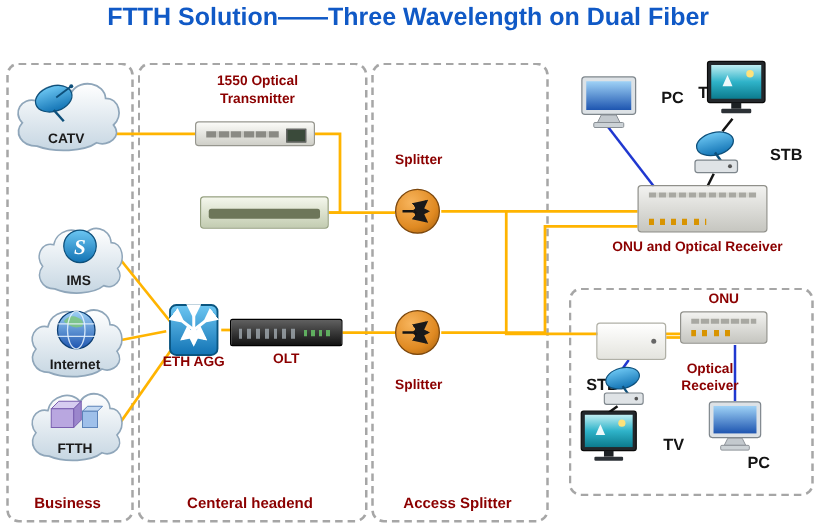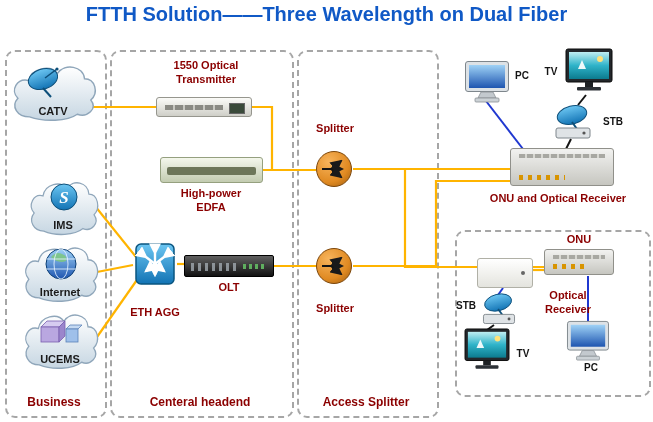--- a/index.html
+++ b/index.html
@@ -4,21 +4,21 @@
 <style>
   html,body{margin:0;padding:0;background:#fff;}
   .canvas{position:relative;width:653px;height:422px;background:#fff;overflow:hidden;
           font-family:"Liberation Sans",sans-serif;}
   .title{position:absolute;top:3px;left:0;width:100%;text-align:center;
          font-size:20px;font-weight:bold;color:#1059c6;z-index:3;}
   .box{position:absolute;border:2px dashed #a6a6a6;border-radius:10px;z-index:0;background:transparent;}
   .wires{position:absolute;left:0;top:0;z-index:1;pointer-events:none;}
   .seclbl{position:absolute;z-index:2;color:#8b0000;font-weight:bold;font-size:12px;text-align:center;}
   .dlbl{position:absolute;z-index:2;color:#8b0000;font-weight:bold;font-size:11px;text-align:center;line-height:1.25;}
-  .blbl{position:absolute;z-index:2;color:#141414;font-weight:bold;font-size:10px;text-align:center;}
+  .blbl{position:absolute;z-index:2;color:#141414;font-weight:bold;font-size:13px;text-align:center;padding-left:16px;}
   .dev{position:absolute;z-index:2;box-sizing:border-box;}
   .cloud{position:absolute;z-index:2;}
   .cloud>svg.bg{position:absolute;inset:0;width:100%;height:100%;}
   .cloud .ic{position:absolute;}
   .cloudlbl{position:absolute;left:0;right:0;bottom:7px;text-align:center;font-size:11px;color:#1a1a1a;font-weight:bold;}
   .rack{border-radius:3px;}
   #tx-dev{background:linear-gradient(#fbfbf8,#cfcfc8);border:1px solid #96968e;}
   #tx-dev .slots{position:absolute;left:8px;right:28px;top:7px;height:5px;
                  background:repeating-linear-gradient(90deg,#8a8a84 0 8px,#c8c8c2 8px 10px);}
   #tx-dev .disp{position:absolute;right:6px;top:5px;width:14px;height:9px;background:#3a4a3a;border:1px solid #666;}
@@ -151,43 +151,42 @@
     <svg class="bg" viewBox="0 0 100 72" preserveAspectRatio="none">
       <path d="M24,64 C10,64 3,52 11,43 C2,34 10,20 23,23 C26,9 47,5 55,15 C63,3 84,7 85,21 C97,21 101,37 92,45 C100,55 88,65 77,61 C66,69 40,70 24,64 Z" fill="url(#gCloud)" stroke="#8fa6ba" stroke-width="1.6"></path>
     </svg>
     <svg class="ic" style="left:17px;top:9px;width:46px;height:28px" viewBox="0 0 46 28">
       <path d="M4,10 L10,4 L28,4 L22,10 Z" fill="#d6ccf0" stroke="#7a5fb0" stroke-width="0.8"></path>
       <rect x="4" y="10" width="18" height="15" fill="#b9a7e0" stroke="#7a5fb0" stroke-width="0.8"></rect>
       <path d="M22,25 L28,19 L28,4 L22,10 Z" fill="#9b86cc" stroke="#7a5fb0" stroke-width="0.8"></path>
       <path d="M29,12 L33,8 L45,8 L41,12 Z" fill="#c4d9f2" stroke="#5b82b8" stroke-width="0.8"></path>
       <rect x="29" y="12" width="12" height="13" fill="#9fc0ea" stroke="#5b82b8" stroke-width="0.8"></rect>
     </svg>
-    <div class="cloudlbl">UCEMS</div>
+    <div class="cloudlbl">FTTH</div>
   </div>
 
   <div class="dlbl" style="left:146px;top:59px;width:120px">1550 Optical Transmitter</div>
   <div class="dev rack" id="tx-dev" style="left:156px;top:97px;width:96px;height:20px">
     <div class="slots"></div>
     <div class="disp"></div>
   </div>
 
   <div class="dev" id="edfa-dev" style="left:160px;top:157px;width:103px;height:26px">
     <div class="band"></div>
   </div>
-  <div class="dlbl" style="left:171px;top:187px;width:80px">High-power EDFA</div>
 
   <svg class="dev" style="left:133px;top:240px;width:44px;height:48px" viewBox="0 0 44 48">
     <rect x="3" y="4" width="38" height="40" rx="5" fill="url(#gBlue)" stroke="#0a5580" stroke-width="1.5"></rect>
     <g stroke="#ffffff" stroke-width="2.4" fill="none">
       <path d="M22,13 V35" marker-start="url(#mWhite)" marker-end="url(#mWhite)"></path>
       <path d="M13,17 L31,31" marker-start="url(#mWhite)" marker-end="url(#mWhite)"></path>
       <path d="M31,17 L13,31" marker-start="url(#mWhite)" marker-end="url(#mWhite)"></path>
     </g>
   </svg>
-  <div class="dlbl" style="left:113px;top:306px;width:84px">ETH AGG</div>
+  <div class="dlbl" style="left:113px;top:284px;width:84px">ETH AGG</div>
 
   <div class="dev" id="olt-dev" style="left:184px;top:255px;width:90px;height:22px">
     <div class="ports"></div>
     <div class="leds"></div>
   </div>
   <div class="dlbl" style="left:201px;top:281px;width:56px">OLT</div>
 
   <div class="dlbl" style="left:303px;top:122px;width:64px">Splitter</div>
   <svg class="dev" style="left:315px;top:150px;width:38px;height:38px" viewBox="0 0 38 38">
     <circle cx="19" cy="19" r="17.5" fill="url(#gOrange)" stroke="#7c470c"></circle>

